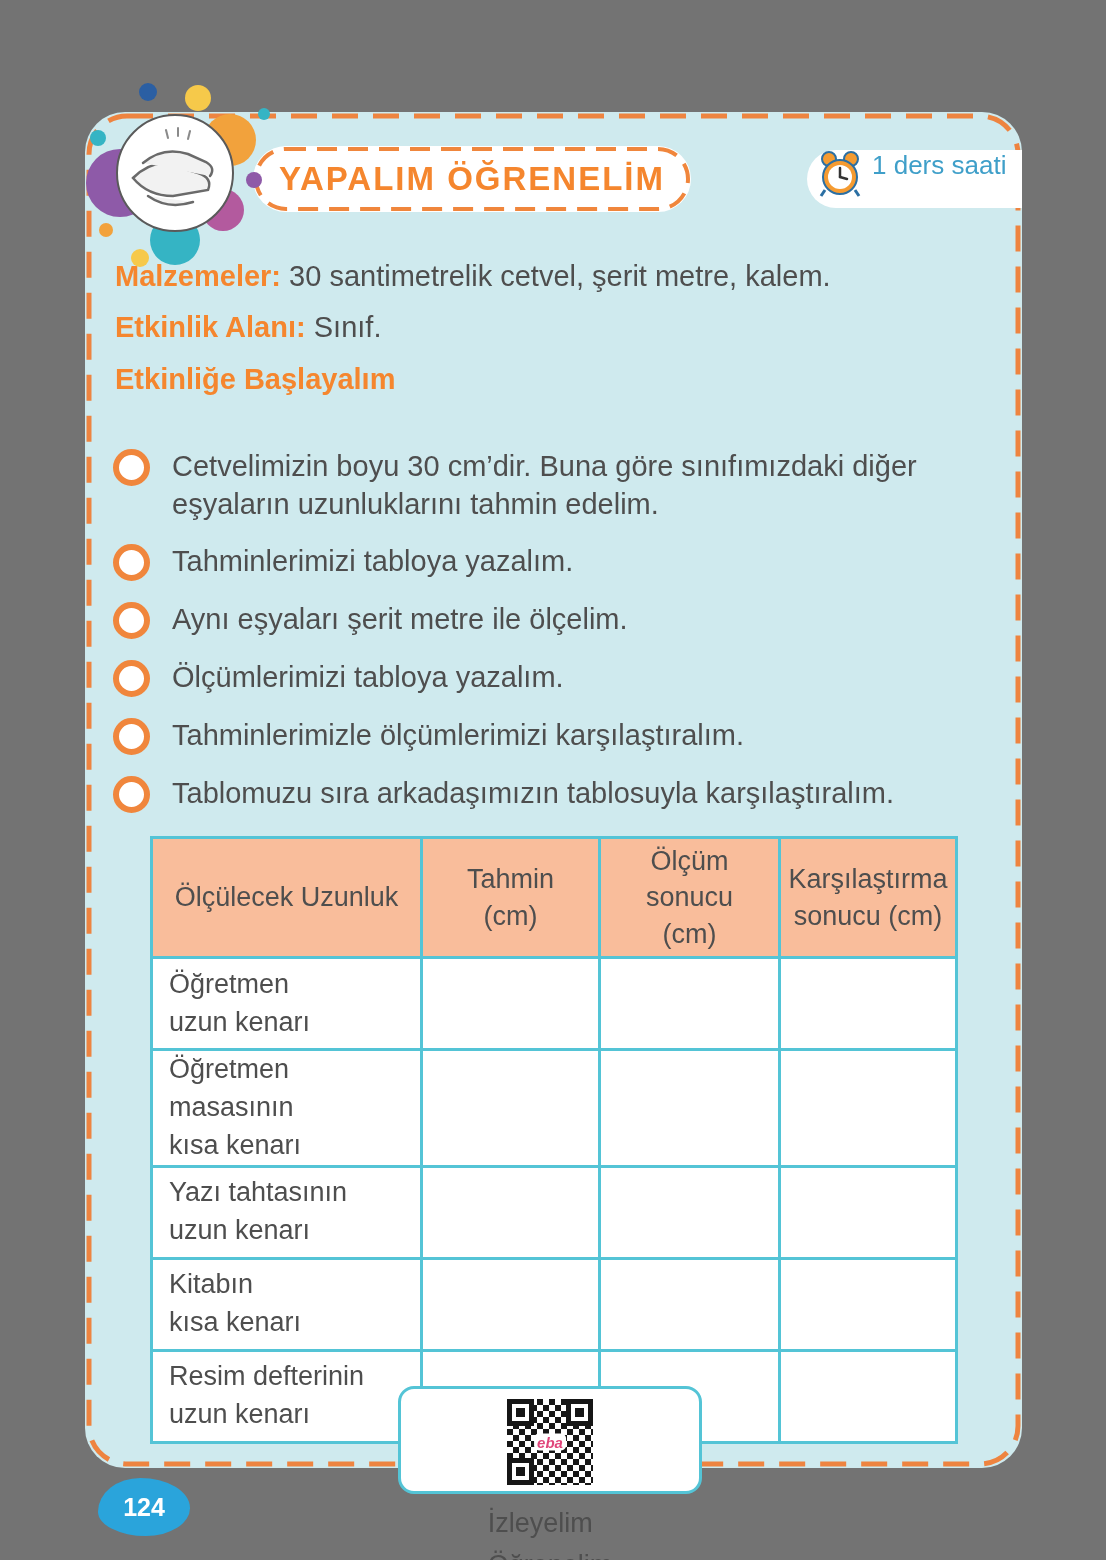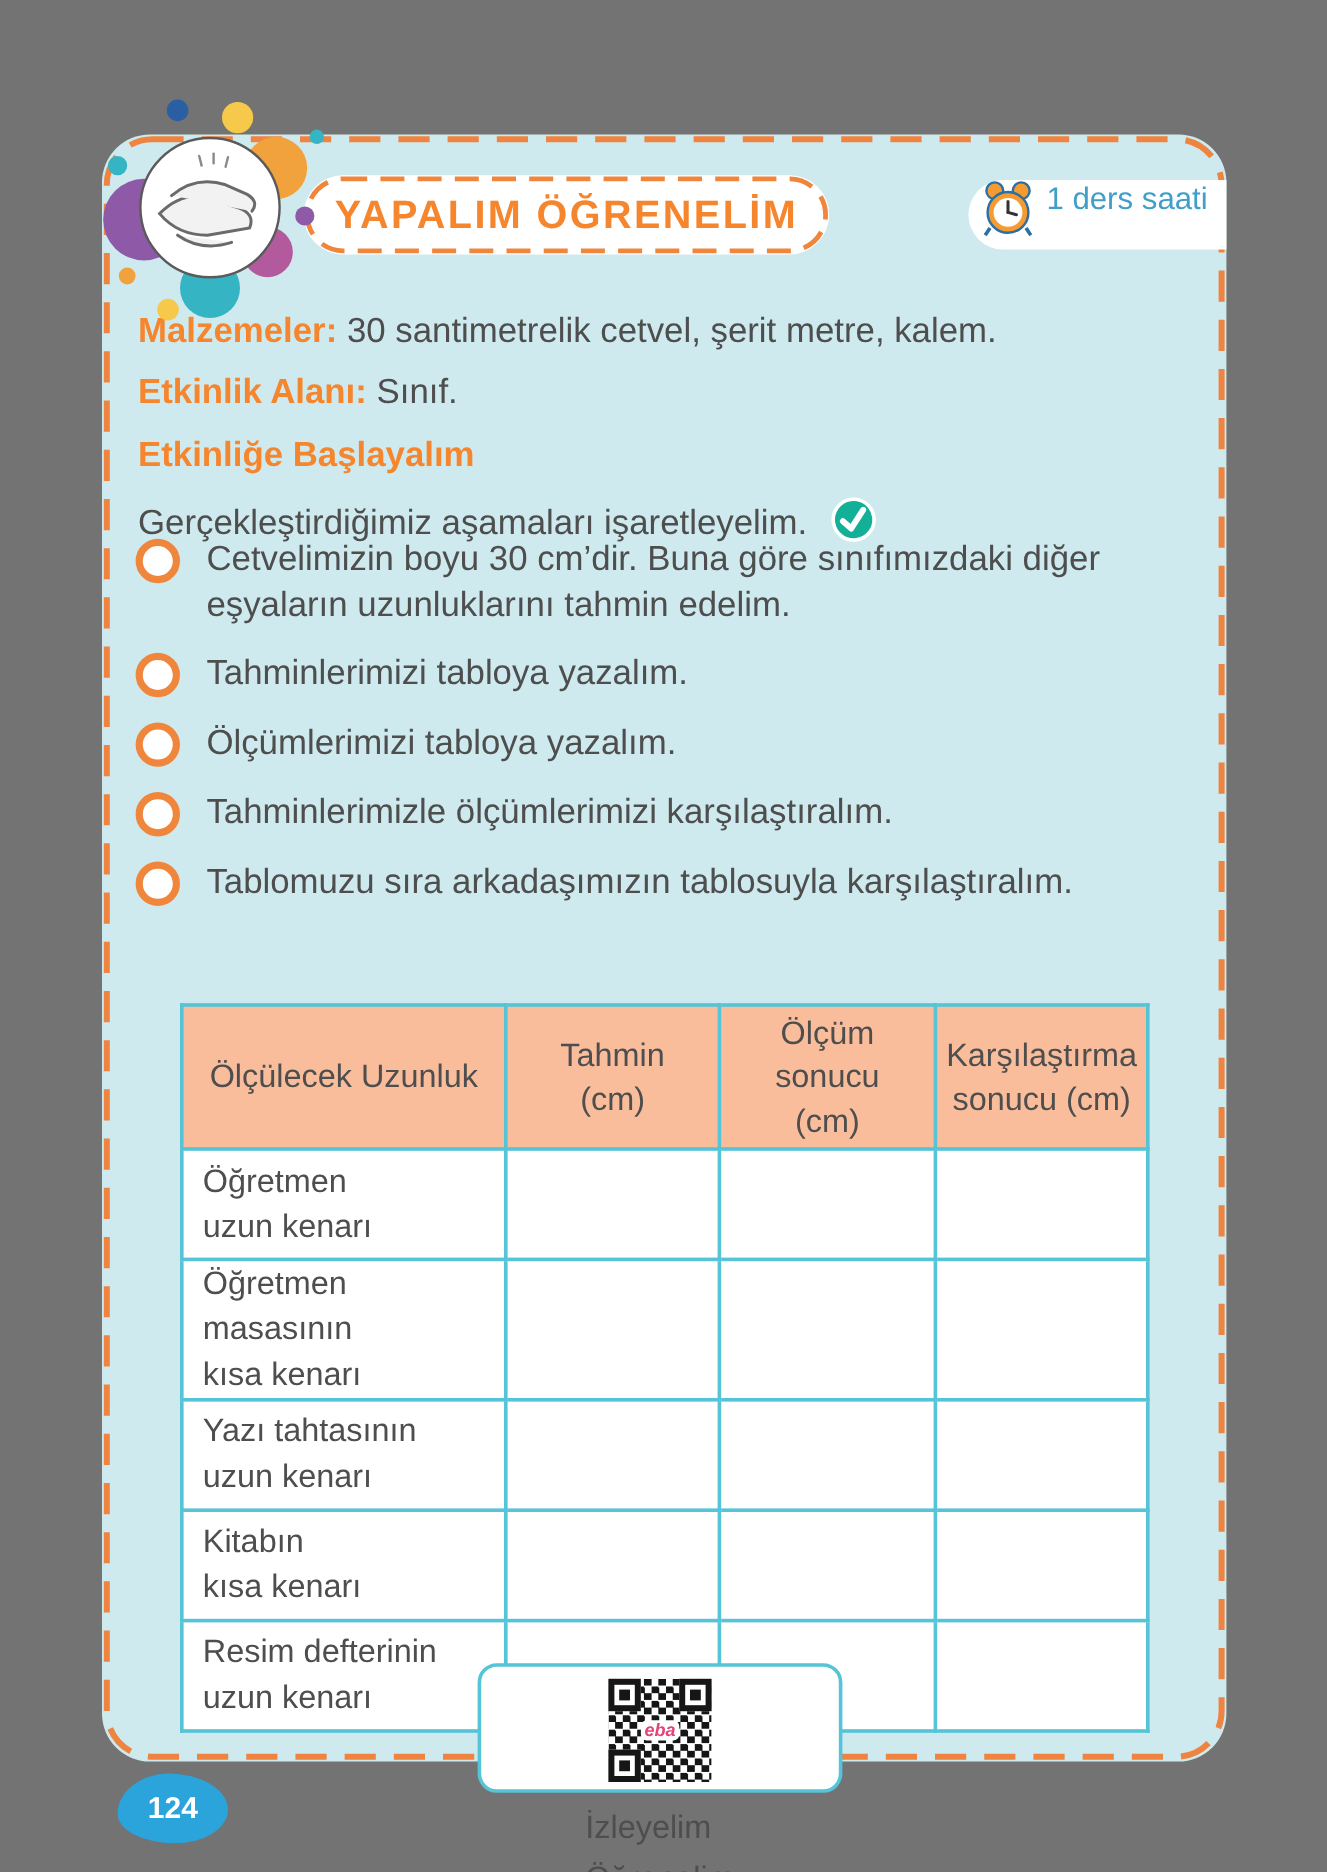--- a/index.html
+++ b/index.html
@@ -119,40 +119,35 @@
         <span class="olabel">Malzemeler:</span>
         <span>30 santimetrelik cetvel, şerit metre, kalem.</span>
       </div>
       <div class="iline">
         <span class="olabel">Etkinlik Alanı:</span>
         <span>Sınıf.</span>
       </div>
       <div class="iline">
         <span class="olabel">Etkinliğe Başlayalım</span>
       </div>
-      <div class="iline">
-        <span>Gerçekleştirdiğimiz aşamaları işaretleyelim.</span>
-        <span class="check-inline">
-          <svg width="42" height="42" viewBox="0 0 42 42">
-            <circle cx="21" cy="21" r="17" fill="#11b097" stroke="#ffffff" stroke-width="3"></circle>
-            <path d="M12 21 l6 7 l12 -14" fill="none" stroke="#ffffff" stroke-width="5" stroke-linecap="round" stroke-linejoin="round"></path>
-          </svg>
-        </span>
-      </div>
     </div>
 
     <div class="checklist">
       <div class="citem">
         <span class="ccircle"></span>
         <span class="ctext">Cetvelimizin boyu 30 cm’dir. Buna göre sınıfımızdaki diğer
 eşyaların uzunluklarını tahmin edelim.</span>
       </div>
       <div class="citem">
         <span class="ccircle"></span>
         <span class="ctext">Tahminlerimizi tabloya yazalım.</span>
+      </div>
+      <div class="citem">
+        <span class="ccircle"></span>
+        <span class="ctext">Aynı eşyaları şerit metre ile ölçelim.</span>
       </div>
       <div class="citem">
         <span class="ccircle"></span>
         <span class="ctext">Ölçümlerimizi tabloya yazalım.</span>
       </div>
       <div class="citem">
         <span class="ccircle"></span>
         <span class="ctext">Tahminlerimizle ölçümlerimizi karşılaştıralım.</span>
       </div>
       <div class="citem">

